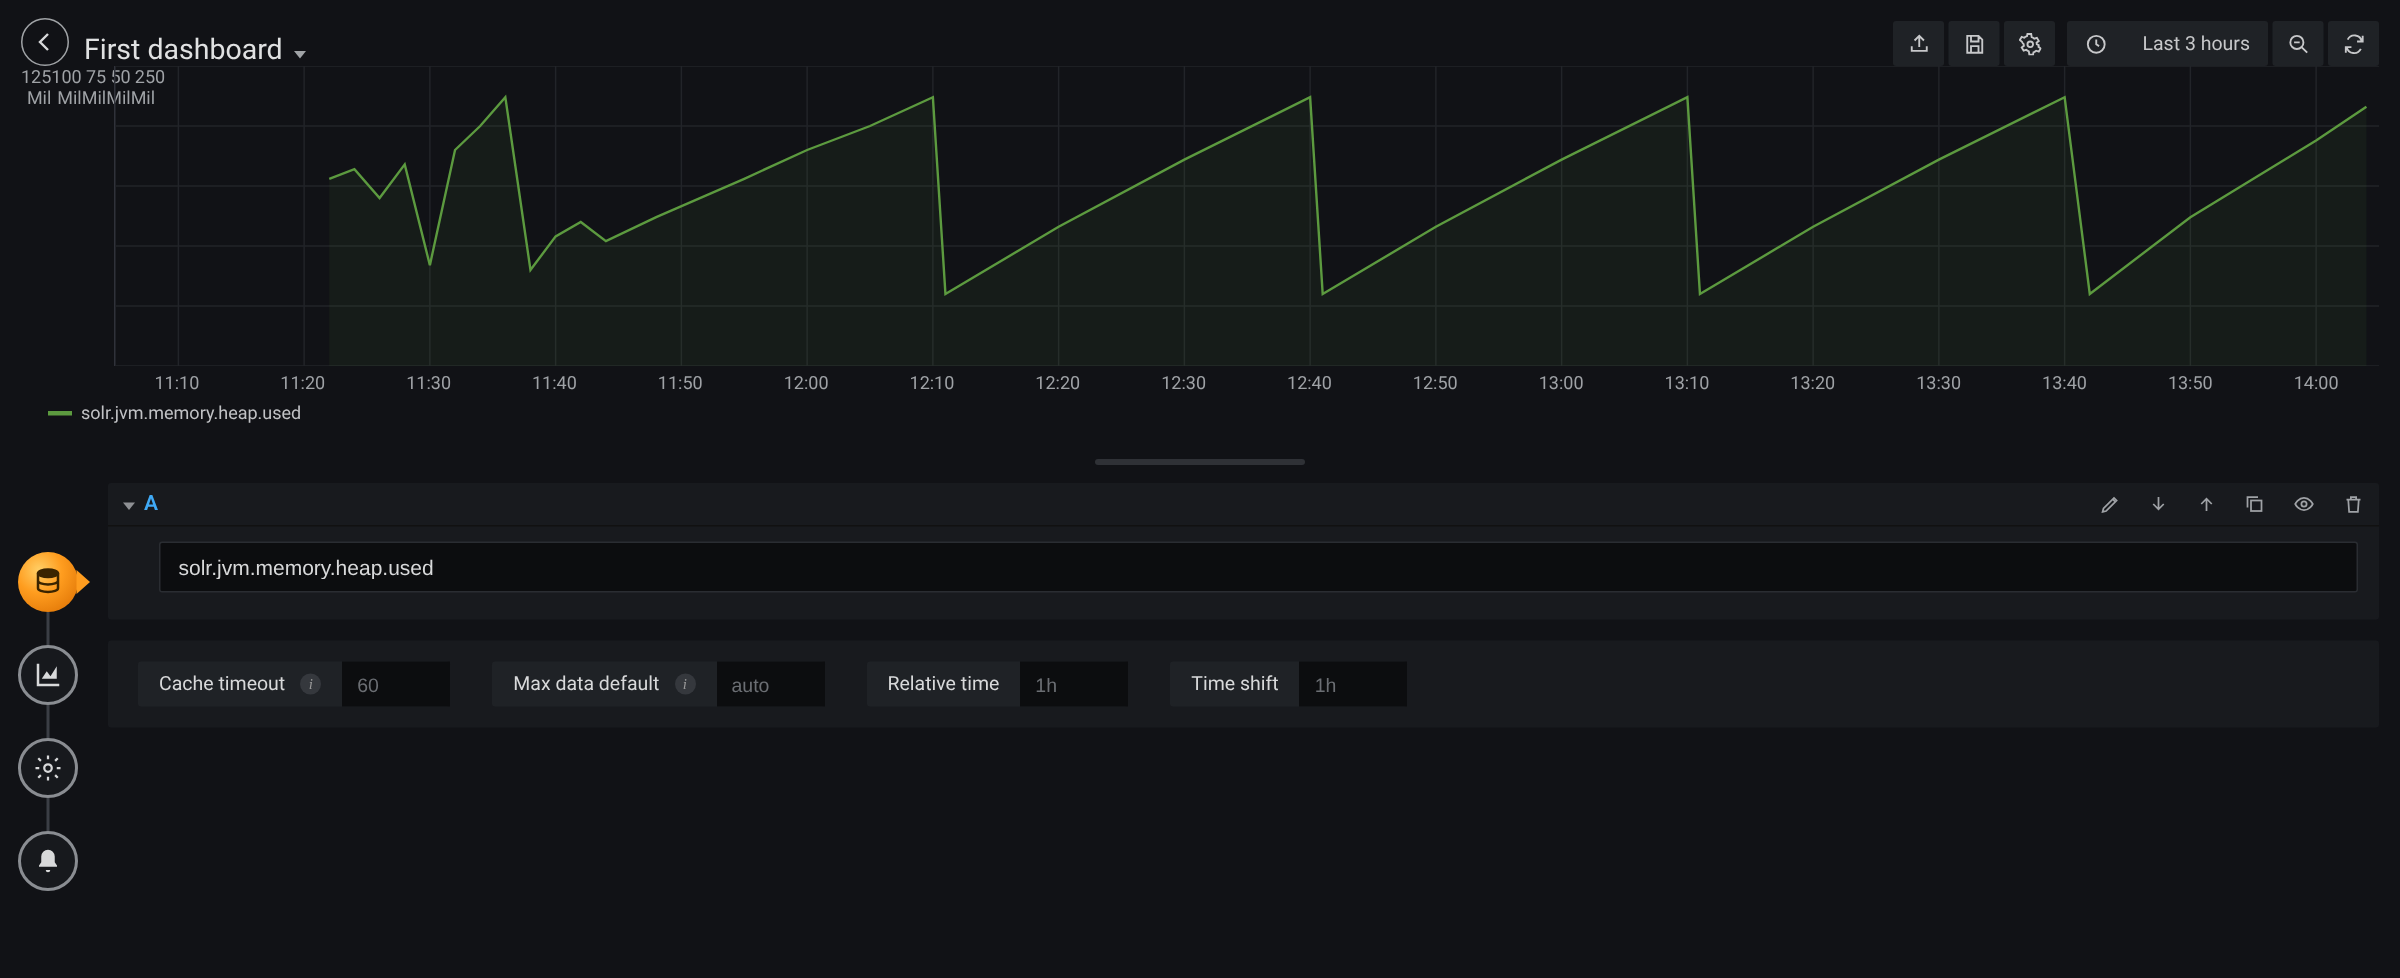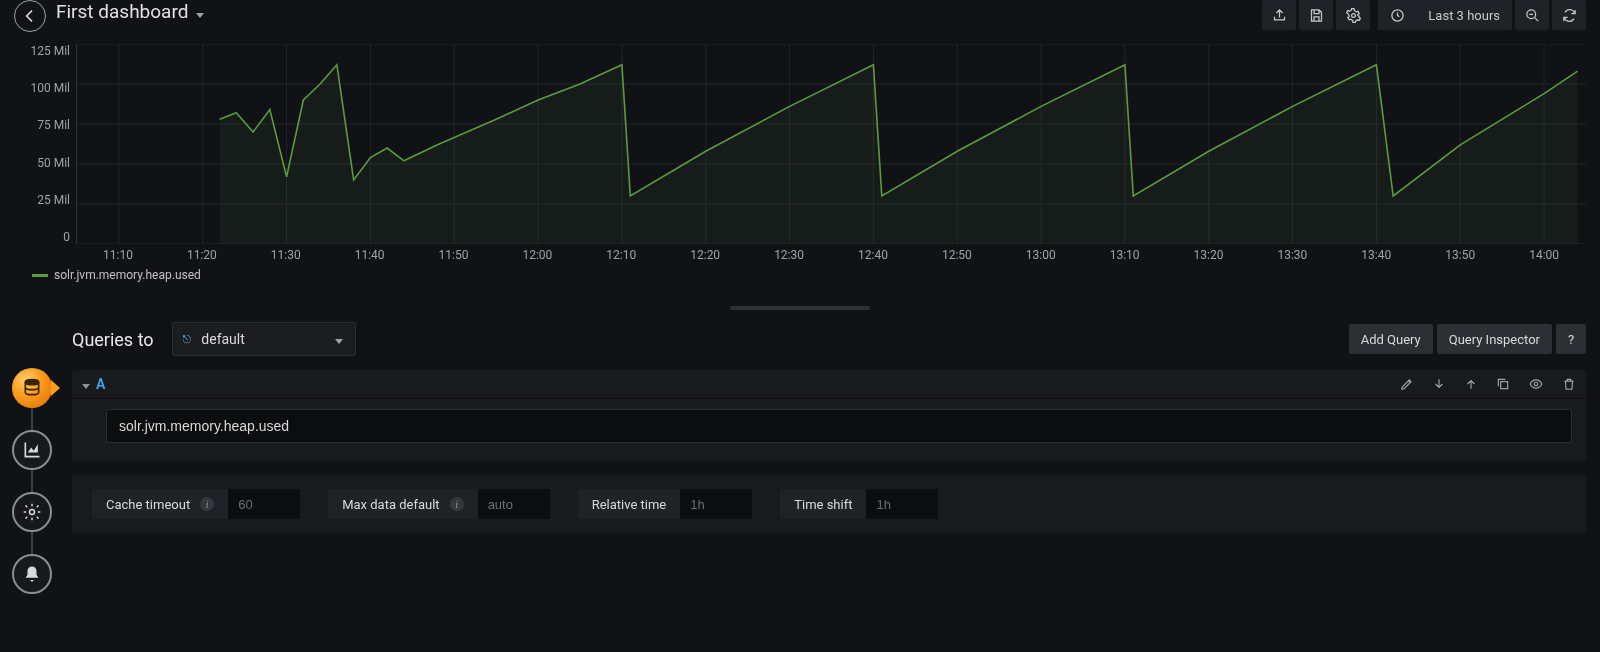--- a/index.html
+++ b/index.html
@@ -4,21 +4,21 @@
 <style>
   * { box-sizing: border-box; margin: 0; padding: 0; }
   html, body {
     width: 1600px; height: 652px;
     background: #111216; color: #d8d9da;
     font-family: -apple-system, BlinkMacSystemFont, "Segoe UI", Roboto, sans-serif;
     font-size: 13px; overflow: hidden;
   }
   
   .topbar {
-    display: flex; align-items: flex-start;
+    display: flex; align-items: flex-end;
     height: 44px; padding: 0 14px;
   }
   .back-btn {
     width: 32px; height: 32px; border-radius: 50%;
     border: 1.5px solid #a0a3a6; display: flex;
     align-items: center; justify-content: center;
     color: #d8d9da; cursor: pointer;
   }
   .dash-title {
     font-size: 19px; color: #e0e1e2; margin-left: 10px;
@@ -43,21 +43,21 @@
   .panel {
     margin: 0 14px; height: 260px; position: relative;
   }
   .chart-title {
     text-align: center; font-size: 13px; color: #d8d9da;
     padding: 4px 0 6px 0; font-weight: 500;
   }
   .plot-wrap { display: flex; height: 200px; }
   .yaxis {
     width: 62px; position: relative;
-    display: flex; flex-direction: column;
+    display: flex; flex-direction: row;
     justify-content: space-between;
     color: #9fa2a6; font-size: 12px;
     text-align: right;
     padding-right: 6px;
   }
   .plot {
     flex: 1; position: relative;
     border-left: 1px solid #30323a;
   }
   .plot svg { position: absolute; inset:0; width:100%; height:100%; }
@@ -323,37 +323,20 @@
   </div>
   <div class="rail-line"></div>
   <div class="rail-btn">
     <svg width="18" height="18" viewBox="0 0 24 24" fill="currentColor">
         <path d="M12 2a6 6 0 0 0-6 6v5l-2 3v1h16v-1l-2-3V8a6 6 0 0 0-6-6zm-2 18a2 2 0 0 0 4 0h-4z"></path>
       </svg>
   </div>
 </div>
 
 <div class="editor">
-  <div class="queries-row">
-    <span class="queries-label">Queries to</span>
-    <div class="ds-select">
-      <span class="ds-icon">⎋</span>
-      <span class="ds-name">default</span>
-      <span class="ds-caret caret-down"></span>
-    </div>
-    <div class="right-btns">
-      <div class="gbtn">
-          <span>Add Query</span>
-        </div>
-      <div class="gbtn">
-          <span>Query Inspector</span>
-        </div>
-      <div class="gbtn icon">?</div>
-    </div>
-  </div>
 
   <div class="query-block">
     <div class="query-hdr">
       <span class="q-collapse"></span>
       <span class="q-letter">A</span>
       <div class="q-actions">
         <span>
          <svg width="14" height="14" viewBox="0 0 24 24" fill="none" stroke="currentColor" stroke-width="2">
               <path d="M3 21l4-1 12-12-3-3L4 17l-1 4zM14 6l3 3"></path>
             </svg>

